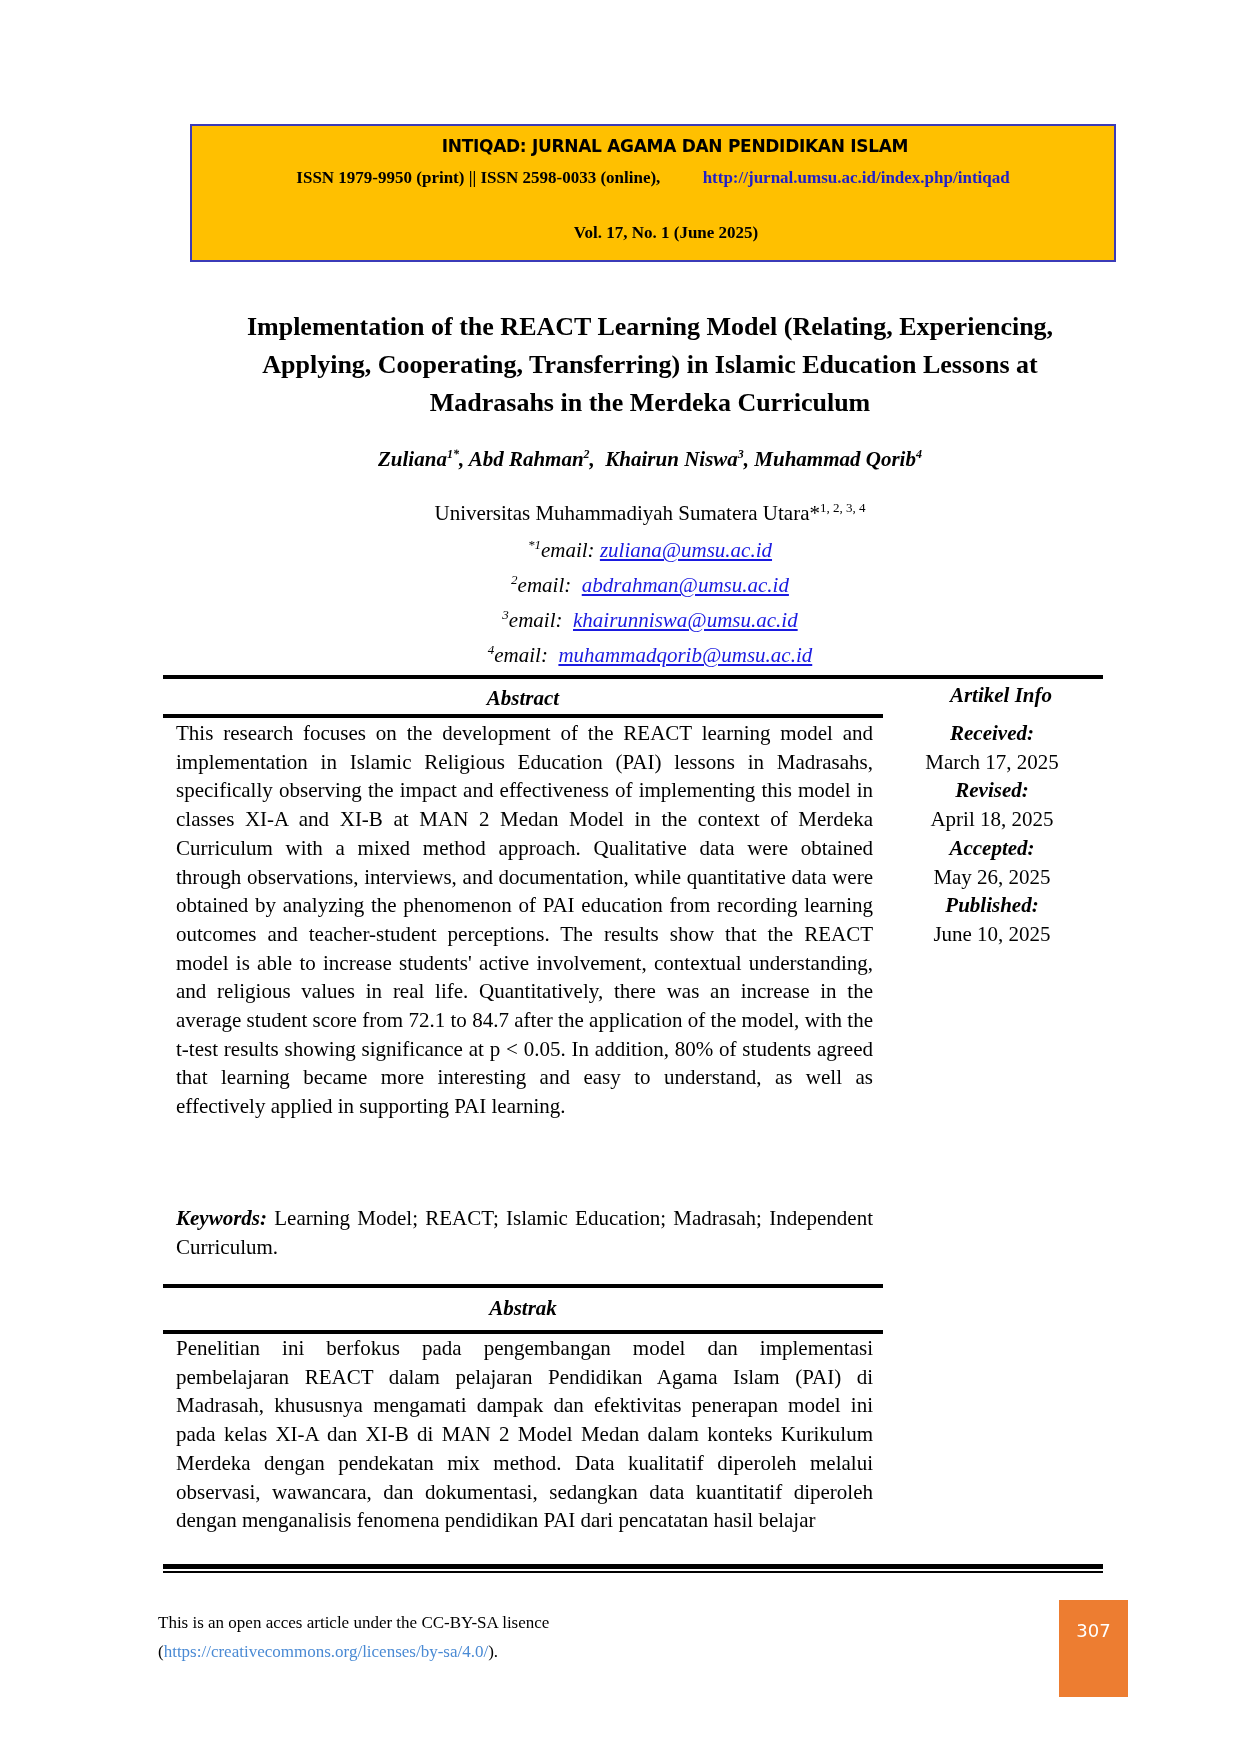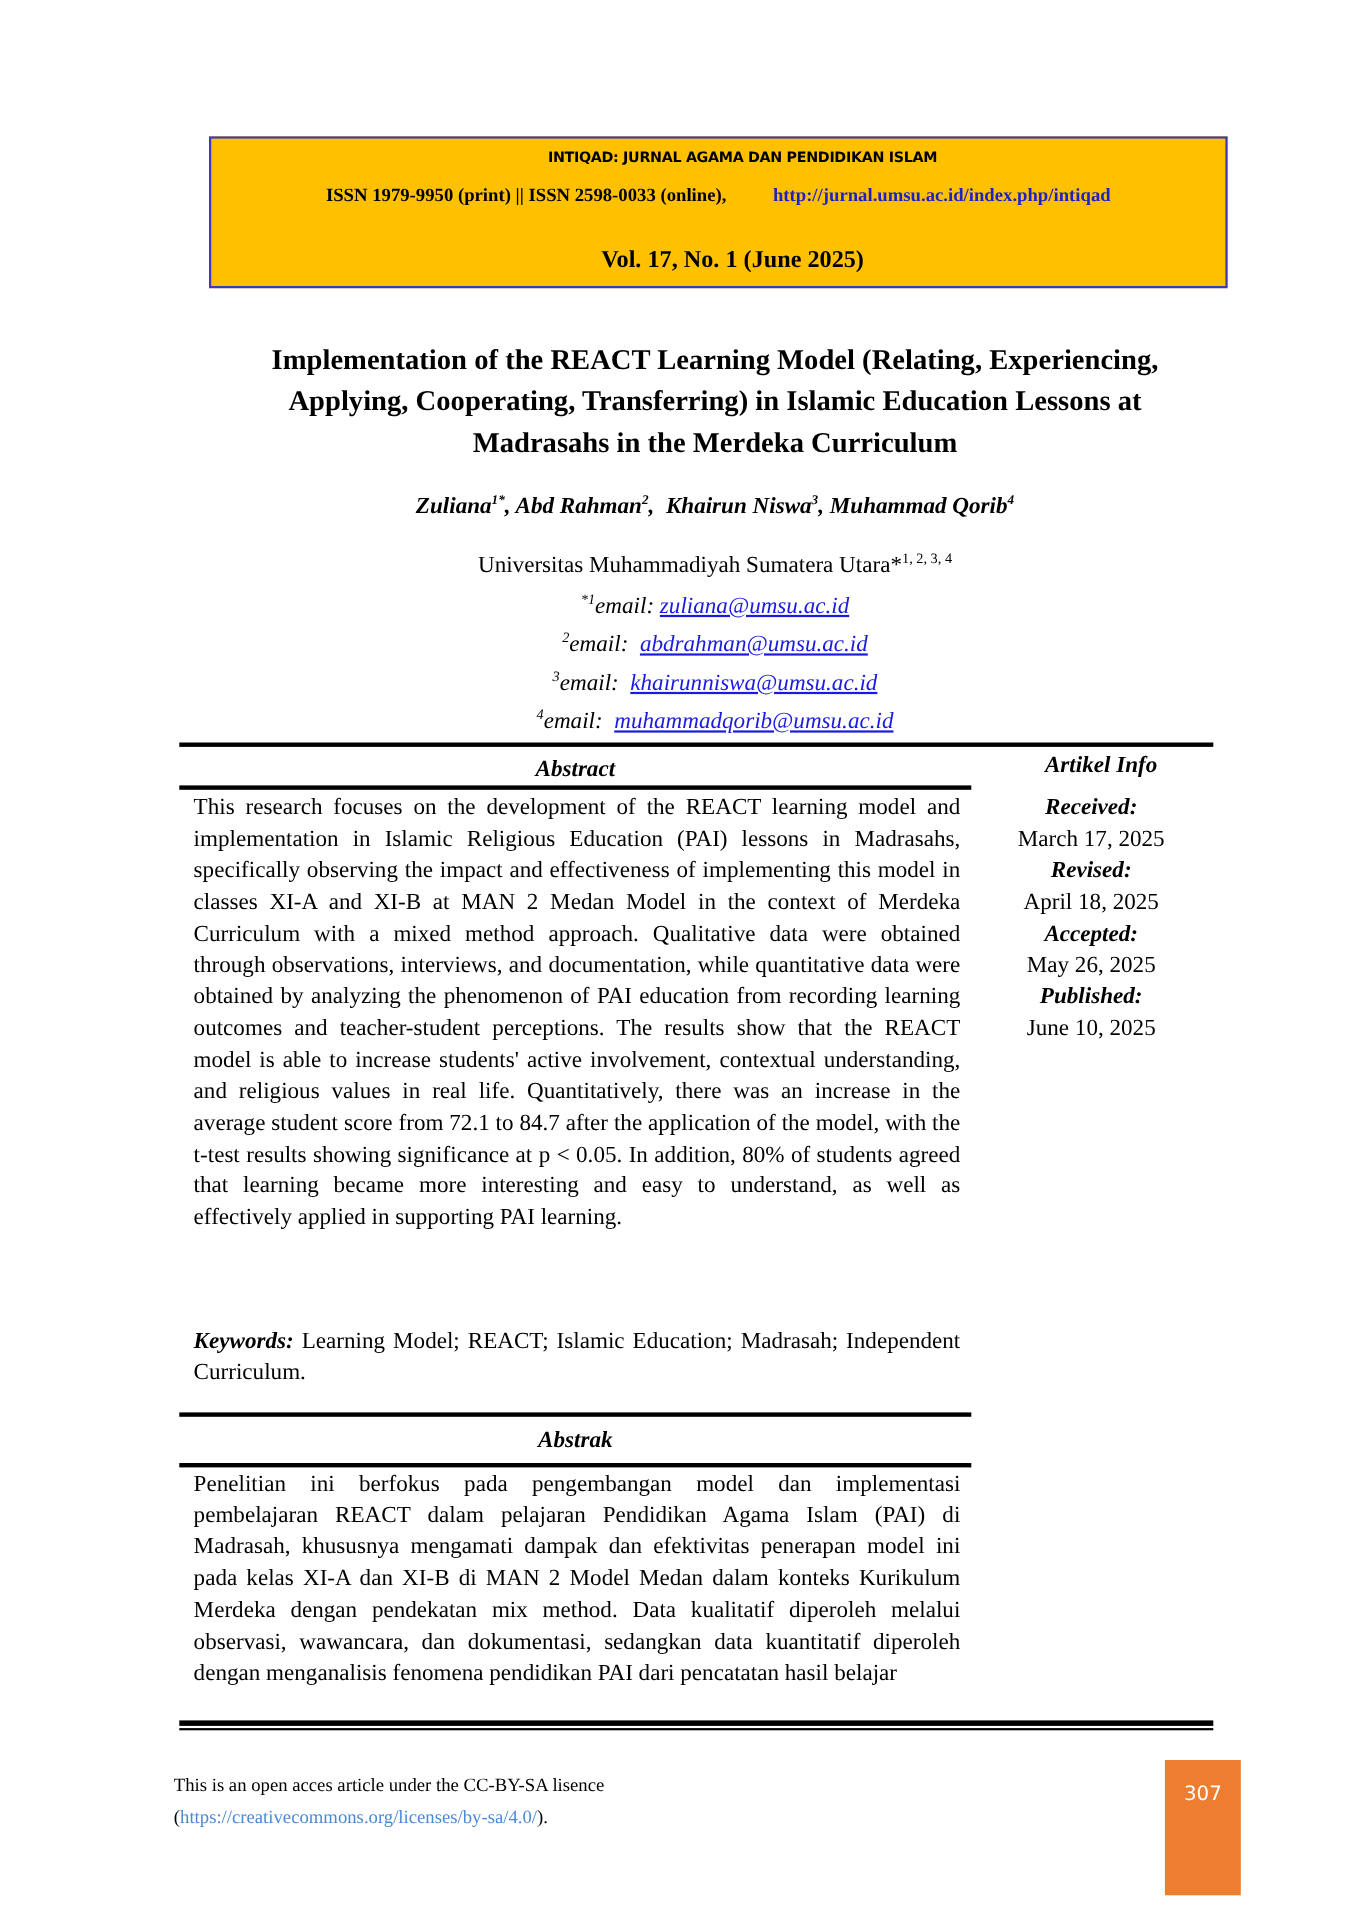--- a/index.html
+++ b/index.html
@@ -5,28 +5,28 @@
   html, body { margin:0; padding:0; background:#ffffff; }
   body { width:1240px; height:1754px; position:relative; overflow:hidden;
          font-family:"Liberation Serif", "DejaVu Serif", serif; color:#000; }
   .abs { position:absolute; }
 
   
   .journal-box { left:190px; top:124px; width:922px; height:134px;
     background:#ffc000; border:2px solid #3b3bb8; box-sizing:content-box; }
   .j-title { position:absolute; left:0; right:0; top:10px; text-align:center;
     font-family:"DejaVu Sans", "Liberation Sans", sans-serif; font-weight:bold;
-    font-size:13px; letter-spacing:-0.3px;margin-left:44px; }
+    font-size:17px; letter-spacing:-0.3px;margin-left:44px; }
   .j-issn { position:absolute; left:0; right:0; top:42px; text-align:center;
     font-weight:bold; font-size:17px; }
   .j-issn .link { color:#1f1fc8;margin-left:38px; }
   .j-doi { position:absolute; left:0; right:0; top:69px; text-align:center;
     font-weight:bold; font-size:17px; }
   .j-vol { position:absolute; left:14px; right:0; top:97px; text-align:center;
-    font-weight:bold; font-size:22px;padding-left:12px; }
+    font-weight:bold; font-size:17px;padding-left:12px; }
 
   
   .title { left:150px; width:1000px; top:308px; text-align:center;
     font-weight:bold; font-size:26px; line-height:38px; }
   .authors { left:150px; width:1000px; top:447px; text-align:center;
     font-weight:bold; font-size:21px;font-style:italic; }
   .authors sup { font-size:12px; }
 
   .affil { left:150px; width:1000px; top:500px; text-align:center; font-size:21px; }
   .affil sup { font-size:13px; }
@@ -43,21 +43,21 @@
   .abs-text { left:176px; width:697px; font-size:21px; line-height:28.7px;
     text-align:justify; }
   .kw-label { font-weight:bold; font-style:italic; }
 
   .info { left:883px; width:218px; text-align:center; font-size:21px; line-height:28.7px; }
   .info .lbl { font-weight:bold; font-style:italic; }
 
   
   .foot { left:158px; top:1608px; font-size:17px; line-height:29px; }
   .foot .link { color:#4a8ad4; }
-  .pagebox { left:1059px; top:1600px; width:69px; height:123px; background:#ed7d31; }
+  .pagebox { left:1059px; top:1600px; width:69px; height:97px; background:#ed7d31; }
   .pagenum { position:absolute; left:0; right:0; top:20px; text-align:center;
     color:#fff; font-family:"DejaVu Sans", "Liberation Sans", sans-serif; font-size:18px; }
 </style>
 </head>
 <body>
 
 <div class="abs journal-box">
   <div class="j-title">INTIQAD: JURNAL AGAMA DAN PENDIDIKAN ISLAM</div>
   <div class="j-issn">
     <span>ISSN 1979-9950 (print) || ISSN 2598-0033 (online), </span><span class="link">http://jurnal.umsu.ac.id/index.php/intiqad</span>

